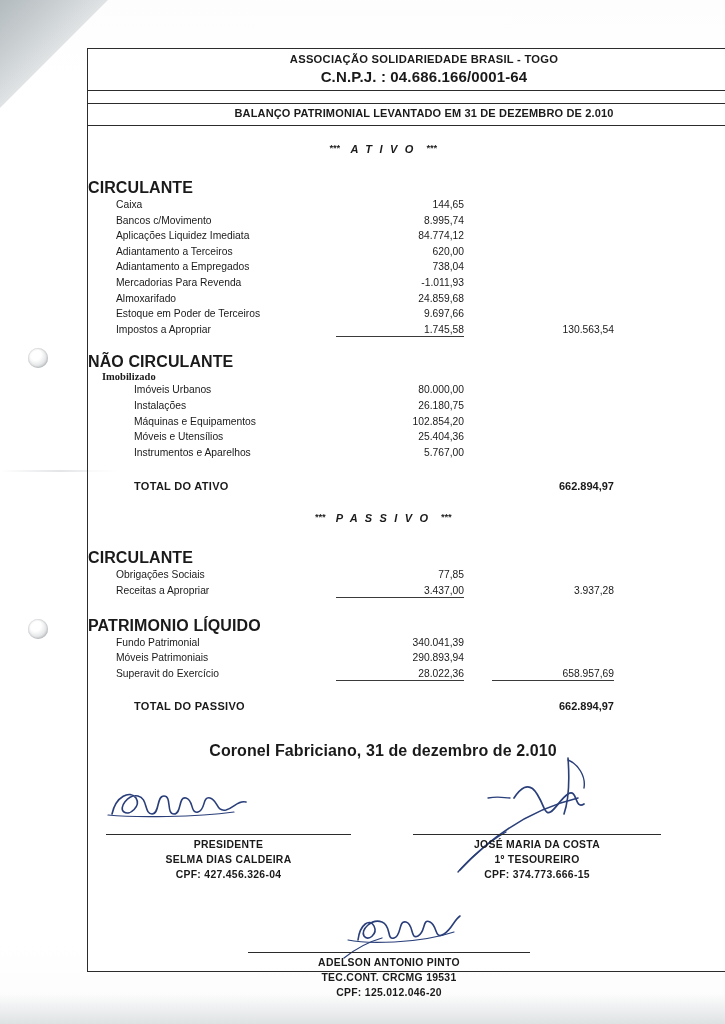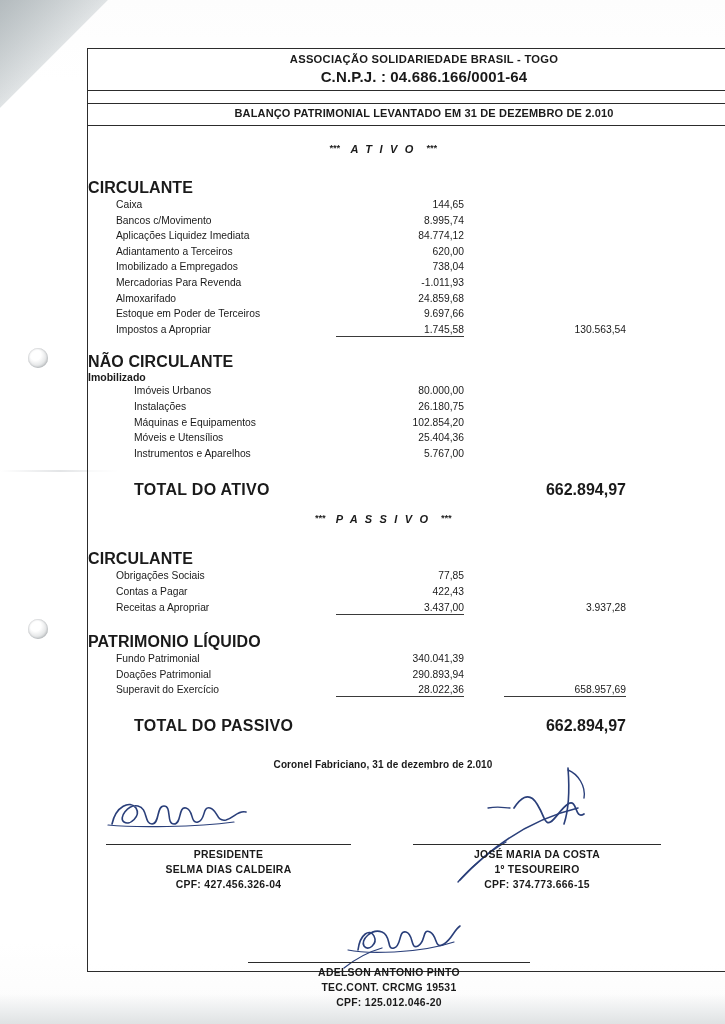--- a/index.html
+++ b/index.html
@@ -68,35 +68,35 @@
     letter-spacing:2.2px;padding:0;font-style:italic;
   }
   .sec-title .stars{letter-spacing:0;font-size:9px;vertical-align:2px;}
 
   .group-head{font-size:16px;font-weight:bold;letter-spacing:.1px;}
   .sub-head{font-size:10.5px;font-weight:bold;}
 
   .row{position:relative;height:15.6px;font-size:10.3px;}
   .row .lbl{position:absolute;left:0;white-space:nowrap;}
   .row .v1{position:absolute;left:276px;width:100px;text-align:right;}
-  .row .v2{position:absolute;left:438px;width:100px;text-align:right;}
+  .row .v2{position:absolute;left:426px;width:100px;text-align:right;}
   .row .v1.ul:after,.row .v2.ul:after{
     content:"";position:absolute;left:-28px;right:0;bottom:-2px;
     border-bottom:1.1px solid #3a3a3a;
   }
   .row .v2.ul:after{left:-22px;}
-  .total-row{font-weight:bold;font-size:16px;}
+  .total-row{font-weight:bold;font-size:11px;}
   .total-row .lbl{font-weight:bold;letter-spacing:.3px;}
   .total-row .v2{font-weight:bold;text-align:right;}
 
   .indent-1{left:28px !important;}
   .indent-2{left:46px !important;}
 
   
-  #place-date{font-size:10px;font-weight:bold;text-align:center;letter-spacing:.1px;}
+  #place-date{font-size:16px;font-weight:bold;text-align:center;letter-spacing:.1px;}
   .sig-block{position:relative;text-align:center;font-size:10.4px;font-weight:bold;letter-spacing:.3px;line-height:15px;}
   .sig-line{border-top:1.3px solid #2b2b2b;height:0;margin:0 0 2px 0;}
   .sig-wrap{position:relative;}
   .ink{position:absolute;pointer-events:none;}
   svg path{fill:none;}
 </style>
 </head>
 <body>
 
 <div id="scan-page"></div>
@@ -136,21 +136,21 @@
         </div>
         <div class="row">
           <span class="lbl indent-1">Aplicações Liquidez Imediata</span>
           <span class="v1">84.774,12</span>
         </div>
         <div class="row">
           <span class="lbl indent-1">Adiantamento a Terceiros</span>
           <span class="v1">620,00</span>
         </div>
         <div class="row">
-          <span class="lbl indent-1">Imobilizado a Empregados</span>
+          <span class="lbl indent-1">Adiantamento a Empregados</span>
           <span class="v1">738,04</span>
         </div>
         <div class="row">
           <span class="lbl indent-1">Mercadorias Para Revenda</span>
           <span class="v1">-1.011,93</span>
         </div>
         <div class="row">
           <span class="lbl indent-1">Almoxarifado</span>
           <span class="v1">24.859,68</span>
         </div>
@@ -159,21 +159,21 @@
           <span class="v1">9.697,66</span>
         </div>
         <div class="row">
           <span class="lbl indent-1">Impostos a Apropriar</span>
           <span class="v1 ul">1.745,58</span>
           <span class="v2">130.563,54</span>
         </div>
       </div>
 
     <div class="group-head" style="margin-top:14px;">NÃO CIRCULANTE</div>
-    <div class="sub-head" style="">Imobilizado</div>
+    <div class="sub-head" style="margin-left:14px;font-family:Liberation Serif, serif;">Imobilizado</div>
 
     <div id="list-ativo-imobilizado" style="margin-top:2px;">
         <div class="row">
           <span class="lbl indent-2">Imóveis Urbanos</span>
           <span class="v1">80.000,00</span>
         </div>
         <div class="row">
           <span class="lbl indent-2">Instalações</span>
           <span class="v1">26.180,75</span>
         </div>
@@ -203,39 +203,35 @@
     </div>
 
     <div class="group-head" style="margin-top:25px;">CIRCULANTE</div>
 
     <div id="list-passivo-circulante" style="margin-top:2px;">
         <div class="row">
           <span class="lbl indent-1">Obrigações Sociais</span>
           <span class="v1">77,85</span>
         </div>
         <div class="row">
-          <span class="lbl indent-1">Contas a Pagar</span>
-          <span class="v1">422,43</span>
-        </div>
-        <div class="row">
           <span class="lbl indent-1">Receitas a Apropriar</span>
           <span class="v1 ul">3.437,00</span>
           <span class="v2">3.937,28</span>
         </div>
       </div>
 
     <div class="group-head" style="margin-top:16px;">PATRIMONIO LÍQUIDO</div>
 
     <div id="list-patrimonio" style="margin-top:2px;">
         <div class="row">
           <span class="lbl indent-1">Fundo Patrimonial</span>
           <span class="v1">340.041,39</span>
         </div>
         <div class="row">
-          <span class="lbl indent-1">Doações Patrimonial</span>
+          <span class="lbl indent-1">Móveis Patrimoniais</span>
           <span class="v1">290.893,94</span>
         </div>
         <div class="row">
           <span class="lbl indent-1">Superavit do Exercício</span>
           <span class="v1 ul">28.022,36</span>
           <span class="v2 ul">658.957,69</span>
         </div>
       </div>
 
     <div class="row total-row" style="margin-top:17px;height:18px;">

